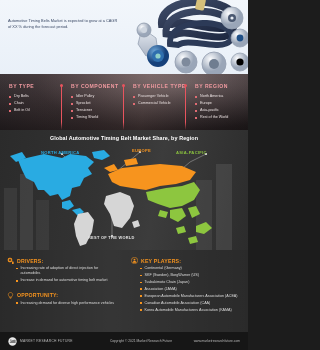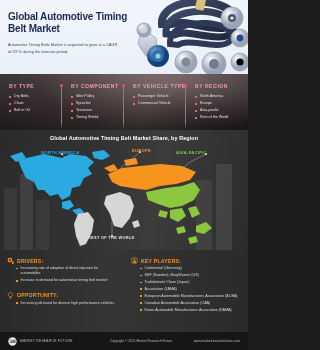--- a/index.html
+++ b/index.html
@@ -119,21 +119,20 @@
   .foot-copy { font-size:3.3px; color:#b9b9b9; flex:1; text-align:center; }
   .foot-url { font-size:3.3px; color:#b9b9b9; width:62px; text-align:right; }
 </style>
 </head>
 <body>
 
 <div class="page">
 
   <div class="hero">
     <div class="hero-text">
-      <div class="hero-title">Global Automotive Timing Belt Market</div>
       <div class="hero-sub">Automotive Timing Belts Market is expected to grow at a CAGR of XX % during the forecast period.</div>
     </div>
     <svg class="hero-art" viewBox="0 0 116 86">
       <defs>
         <linearGradient id="bgrad" x1="0" y1="0" x2="1" y2="1">
           <stop offset="0" stop-color="#3f4c68"></stop>
             <stop offset="1" stop-color="#1d2740"></stop>
         </linearGradient>
         <linearGradient id="mgrad" x1="0" y1="0" x2="0" y2="1">
           <stop offset="0" stop-color="#e7ecf3"></stop>

